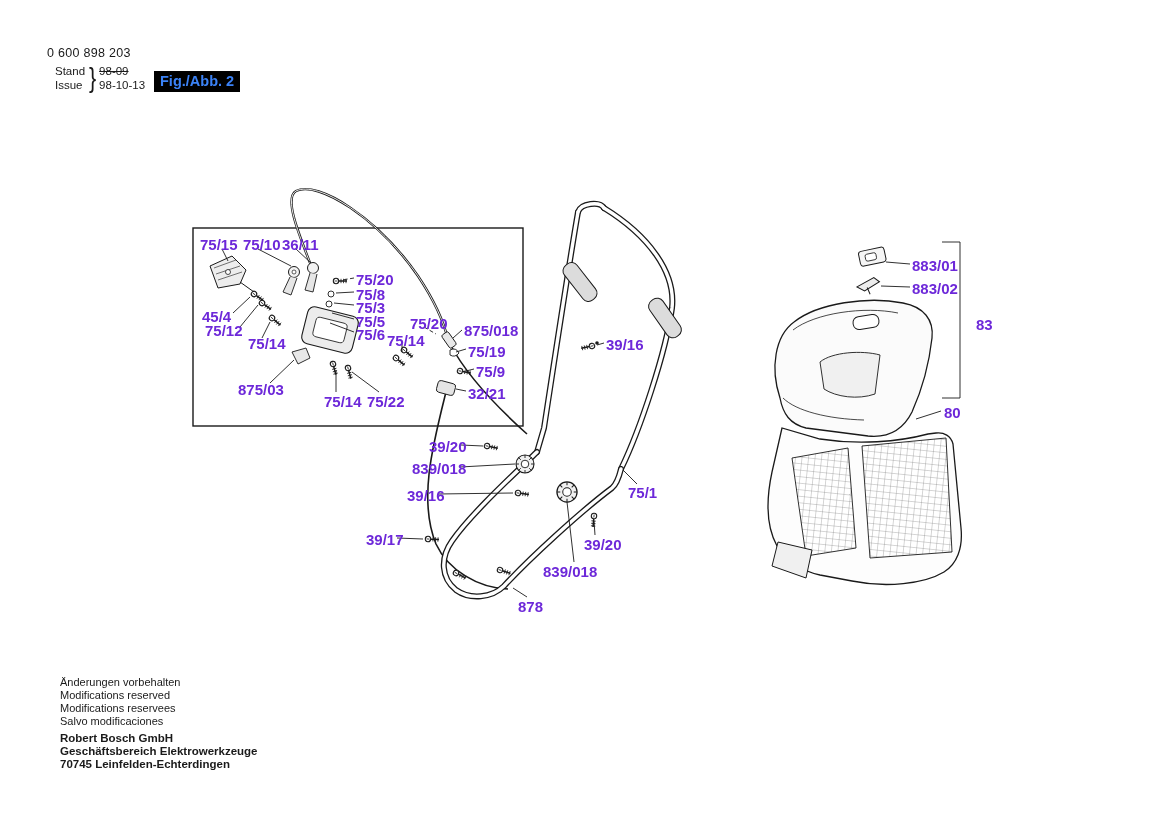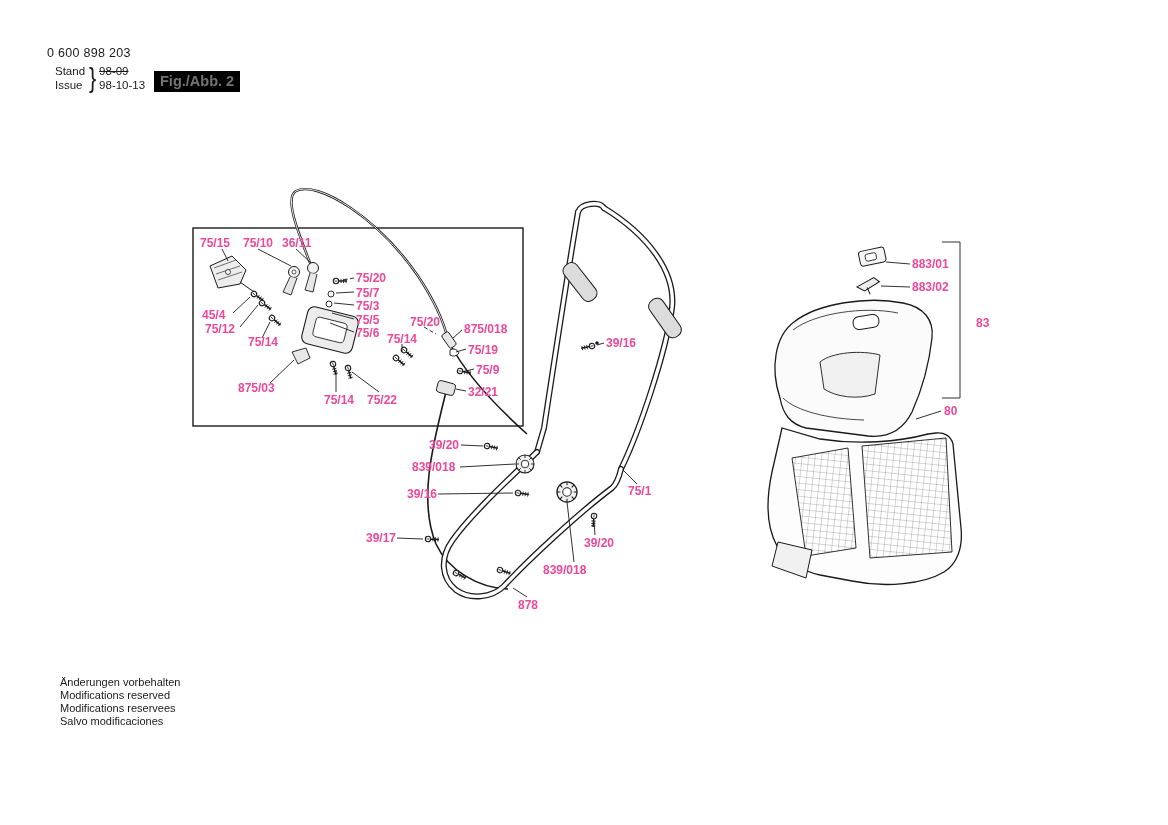--- a/index.html
+++ b/index.html
@@ -8,24 +8,24 @@
   .page { position: relative; width: 1168px; height: 787px; background: #fff; overflow: hidden; text-decoration: underline; }
   .art { position: absolute; left: 0; top: 0; z-index: 1; }
 
   .part-number { position: absolute; left: 47px; top: 46px; font-size: 12.5px; letter-spacing: 0.3px; z-index: 3; }
 
   .stand-issue { position: absolute; left: 55px; top: 64px; z-index: 3; display: flex; align-items: center; }
   .si-col { display: flex; flex-direction: column; font-size: 11.5px; line-height: 14px; }
   .si-brace { font-size: 27px; font-weight: 400; line-height: 26px; margin: 0 2px 0 3px; transform: scaleX(0.8); }
   .struck { text-decoration: line-through; }
 
-  .fig-badge { position: absolute; left: 154px; top: 71px; background: #000; color: #737373;
+  .fig-badge { position: absolute; left: 154px; top: 71px; background: #000; color: #3b82f6;
                font-size: 14.5px; font-weight: bold; padding: 2px 6px 3px 6px; z-index: 3; white-space: nowrap; }
 
-  .plabel { position: absolute; font-size: 12px; font-weight: bold; color: #ec4899; white-space: nowrap; z-index: 2; }
+  .plabel { position: absolute; font-size: 15px; font-weight: bold; color: #6d28d9; white-space: nowrap; z-index: 2; }
 
   .footer { position: absolute; left: 60px; top: 676px; z-index: 3; }
   .footer-note { font-size: 11px; line-height: 13px; }
   .footer-company { margin-top: 4px; }
   .footer-company div { font-size: 11.5px; line-height: 13px; font-weight: bold; }
 </style>
 </head>
 <body>
 
 <div class="page">
@@ -240,21 +240,21 @@
       <span>98-10-13</span>
     </div>
   </div>
 
   <div class="fig-badge">Fig./Abb. 2</div>
 
   <div class="plabel" style="left:200px; top:236px">75/15</div>
   <div class="plabel" style="left:243px; top:236px">75/10</div>
   <div class="plabel" style="left:282px; top:236px">36/11</div>
   <div class="plabel" style="left:356px; top:271px">75/20</div>
-  <div class="plabel" style="left:356px; top:286px">75/7</div>
+  <div class="plabel" style="left:356px; top:286px">75/8</div>
   <div class="plabel" style="left:356px; top:299px">75/3</div>
   <div class="plabel" style="left:356px; top:313px">75/5</div>
   <div class="plabel" style="left:356px; top:326px">75/6</div>
   <div class="plabel" style="left:202px; top:308px">45/4</div>
   <div class="plabel" style="left:205px; top:322px">75/12</div>
   <div class="plabel" style="left:248px; top:335px">75/14</div>
   <div class="plabel" style="left:410px; top:315px">75/20</div>
   <div class="plabel" style="left:387px; top:332px">75/14</div>
   <div class="plabel" style="left:464px; top:322px">875/018</div>
   <div class="plabel" style="left:468px; top:343px">75/19</div>
@@ -275,15 +275,20 @@
   <div class="plabel" style="left:912px; top:257px">883/01</div>
   <div class="plabel" style="left:912px; top:280px">883/02</div>
   <div class="plabel" style="left:976px; top:316px">83</div>
   <div class="plabel" style="left:944px; top:404px">80</div>
 
   <div class="footer">
     <div class="footer-note">Änderungen vorbehalten</div>
     <div class="footer-note">Modifications reserved</div>
     <div class="footer-note">Modifications reservees</div>
     <div class="footer-note">Salvo modificaciones</div>
+    <div class="footer-company">
+      <div>Robert Bosch GmbH</div>
+      <div>Geschäftsbereich Elektrowerkzeuge</div>
+      <div>70745 Leinfelden-Echterdingen</div>
+    </div>
   </div>
 
 </div>
 
 </body></html>

